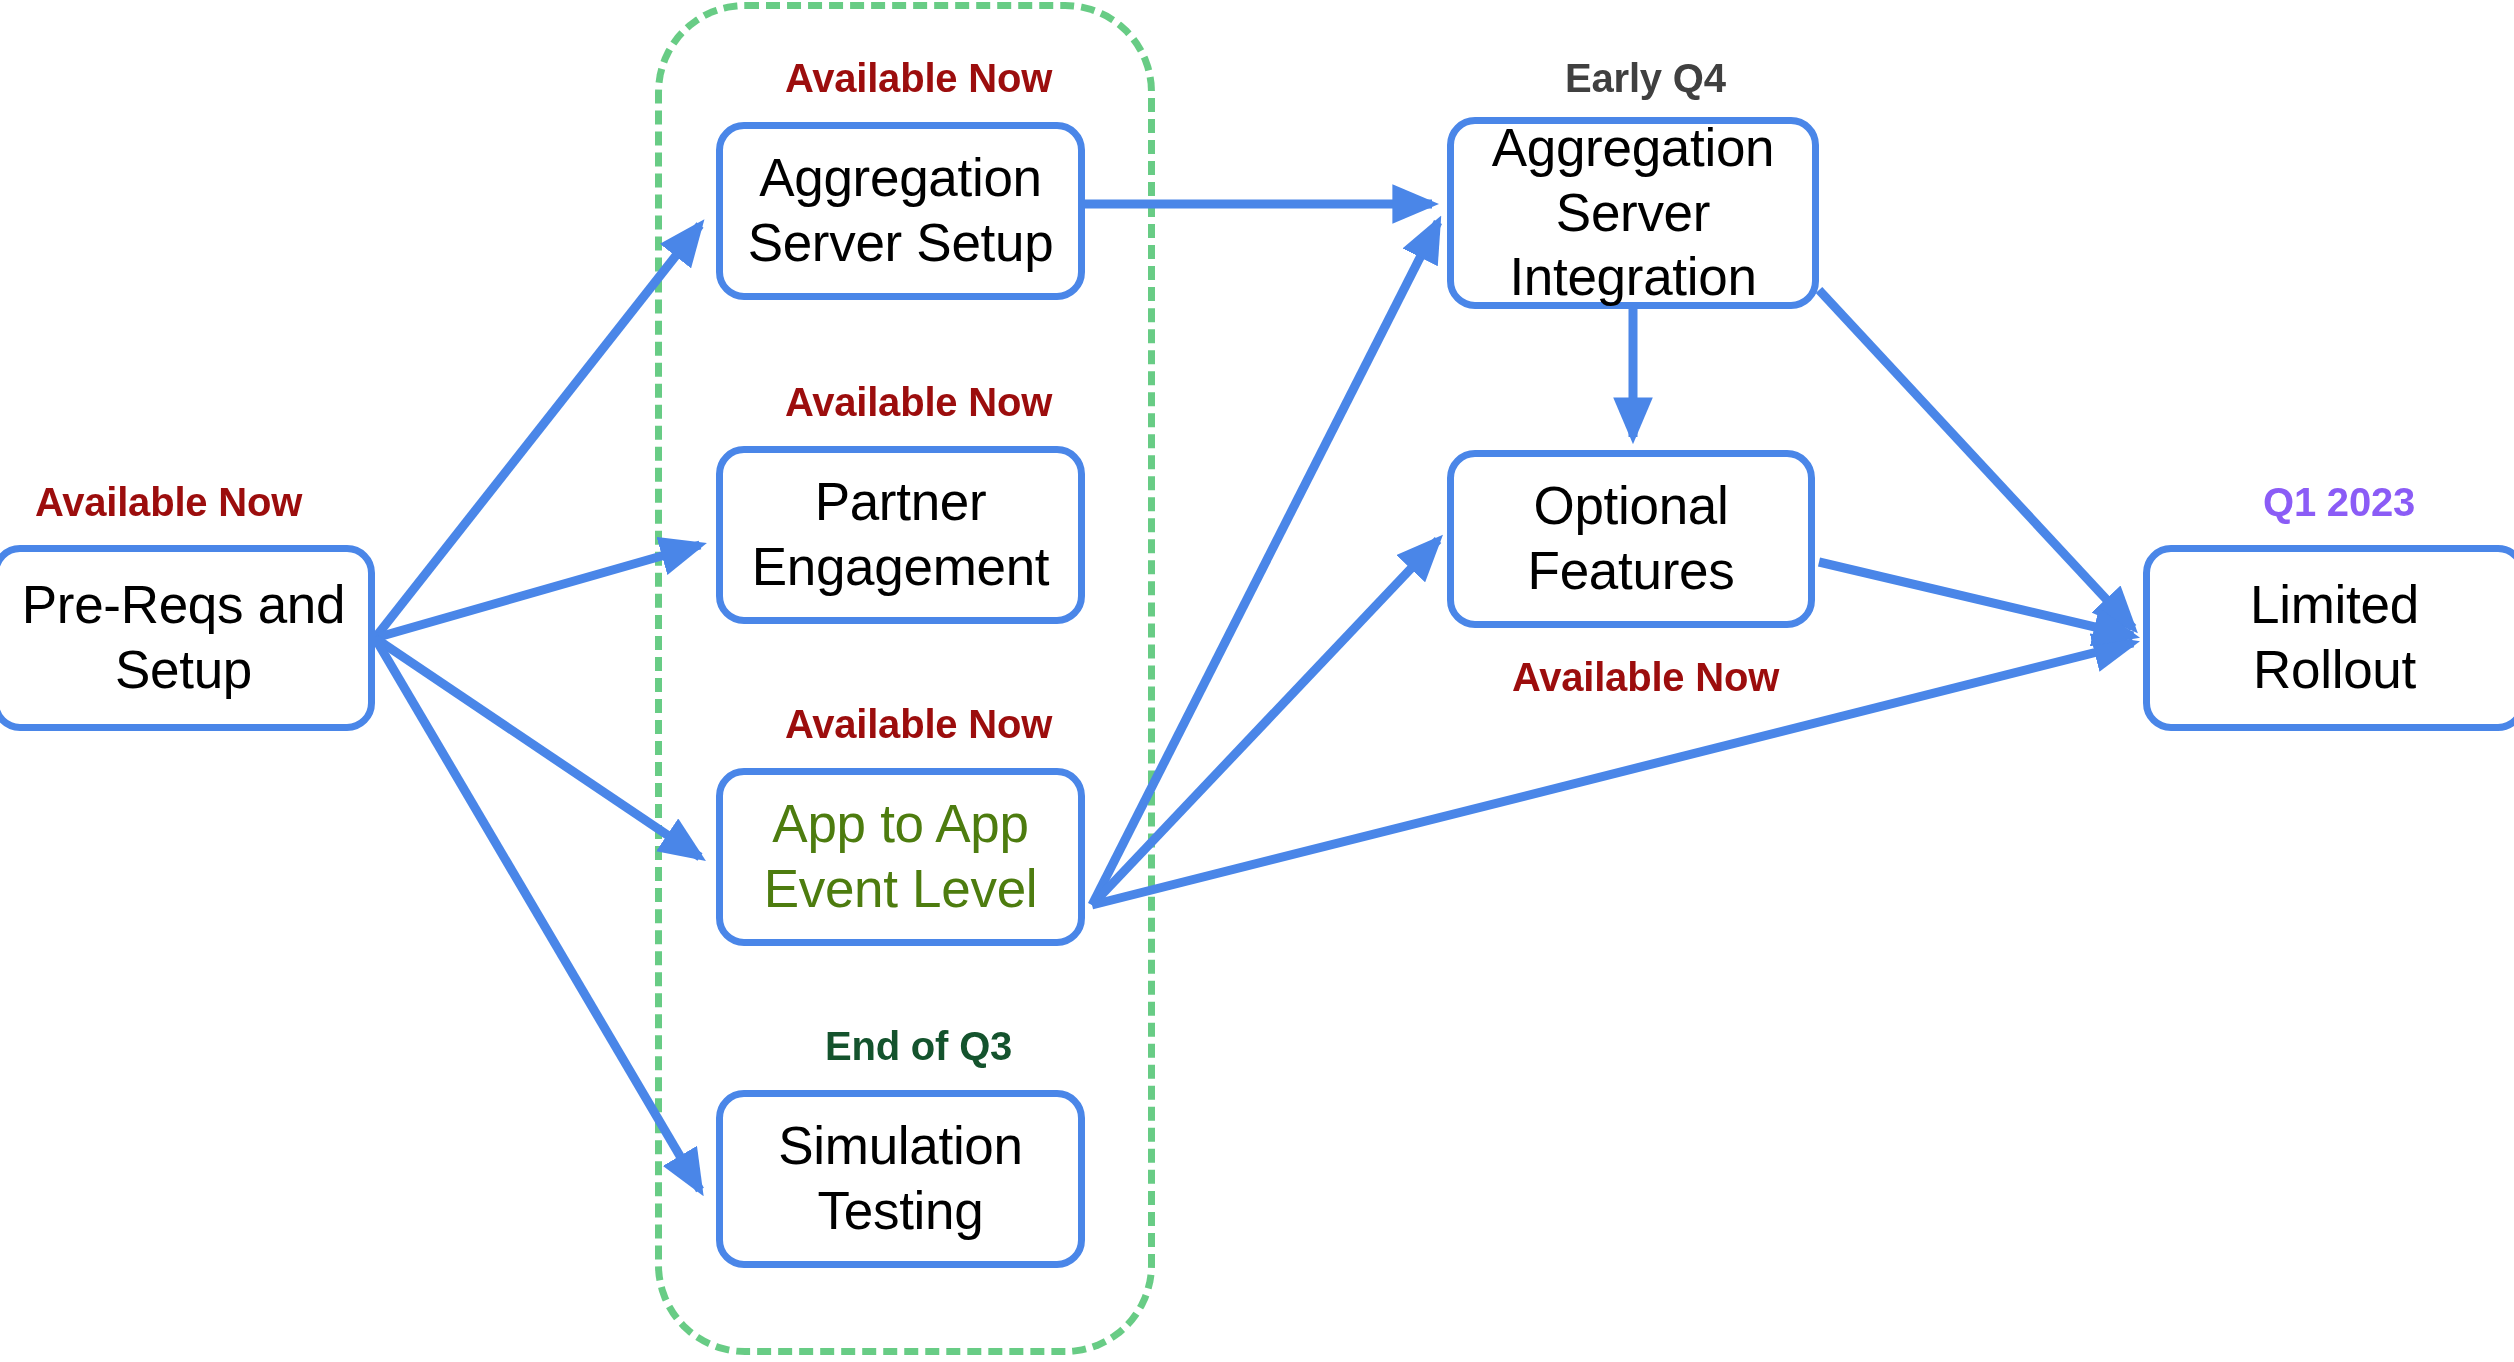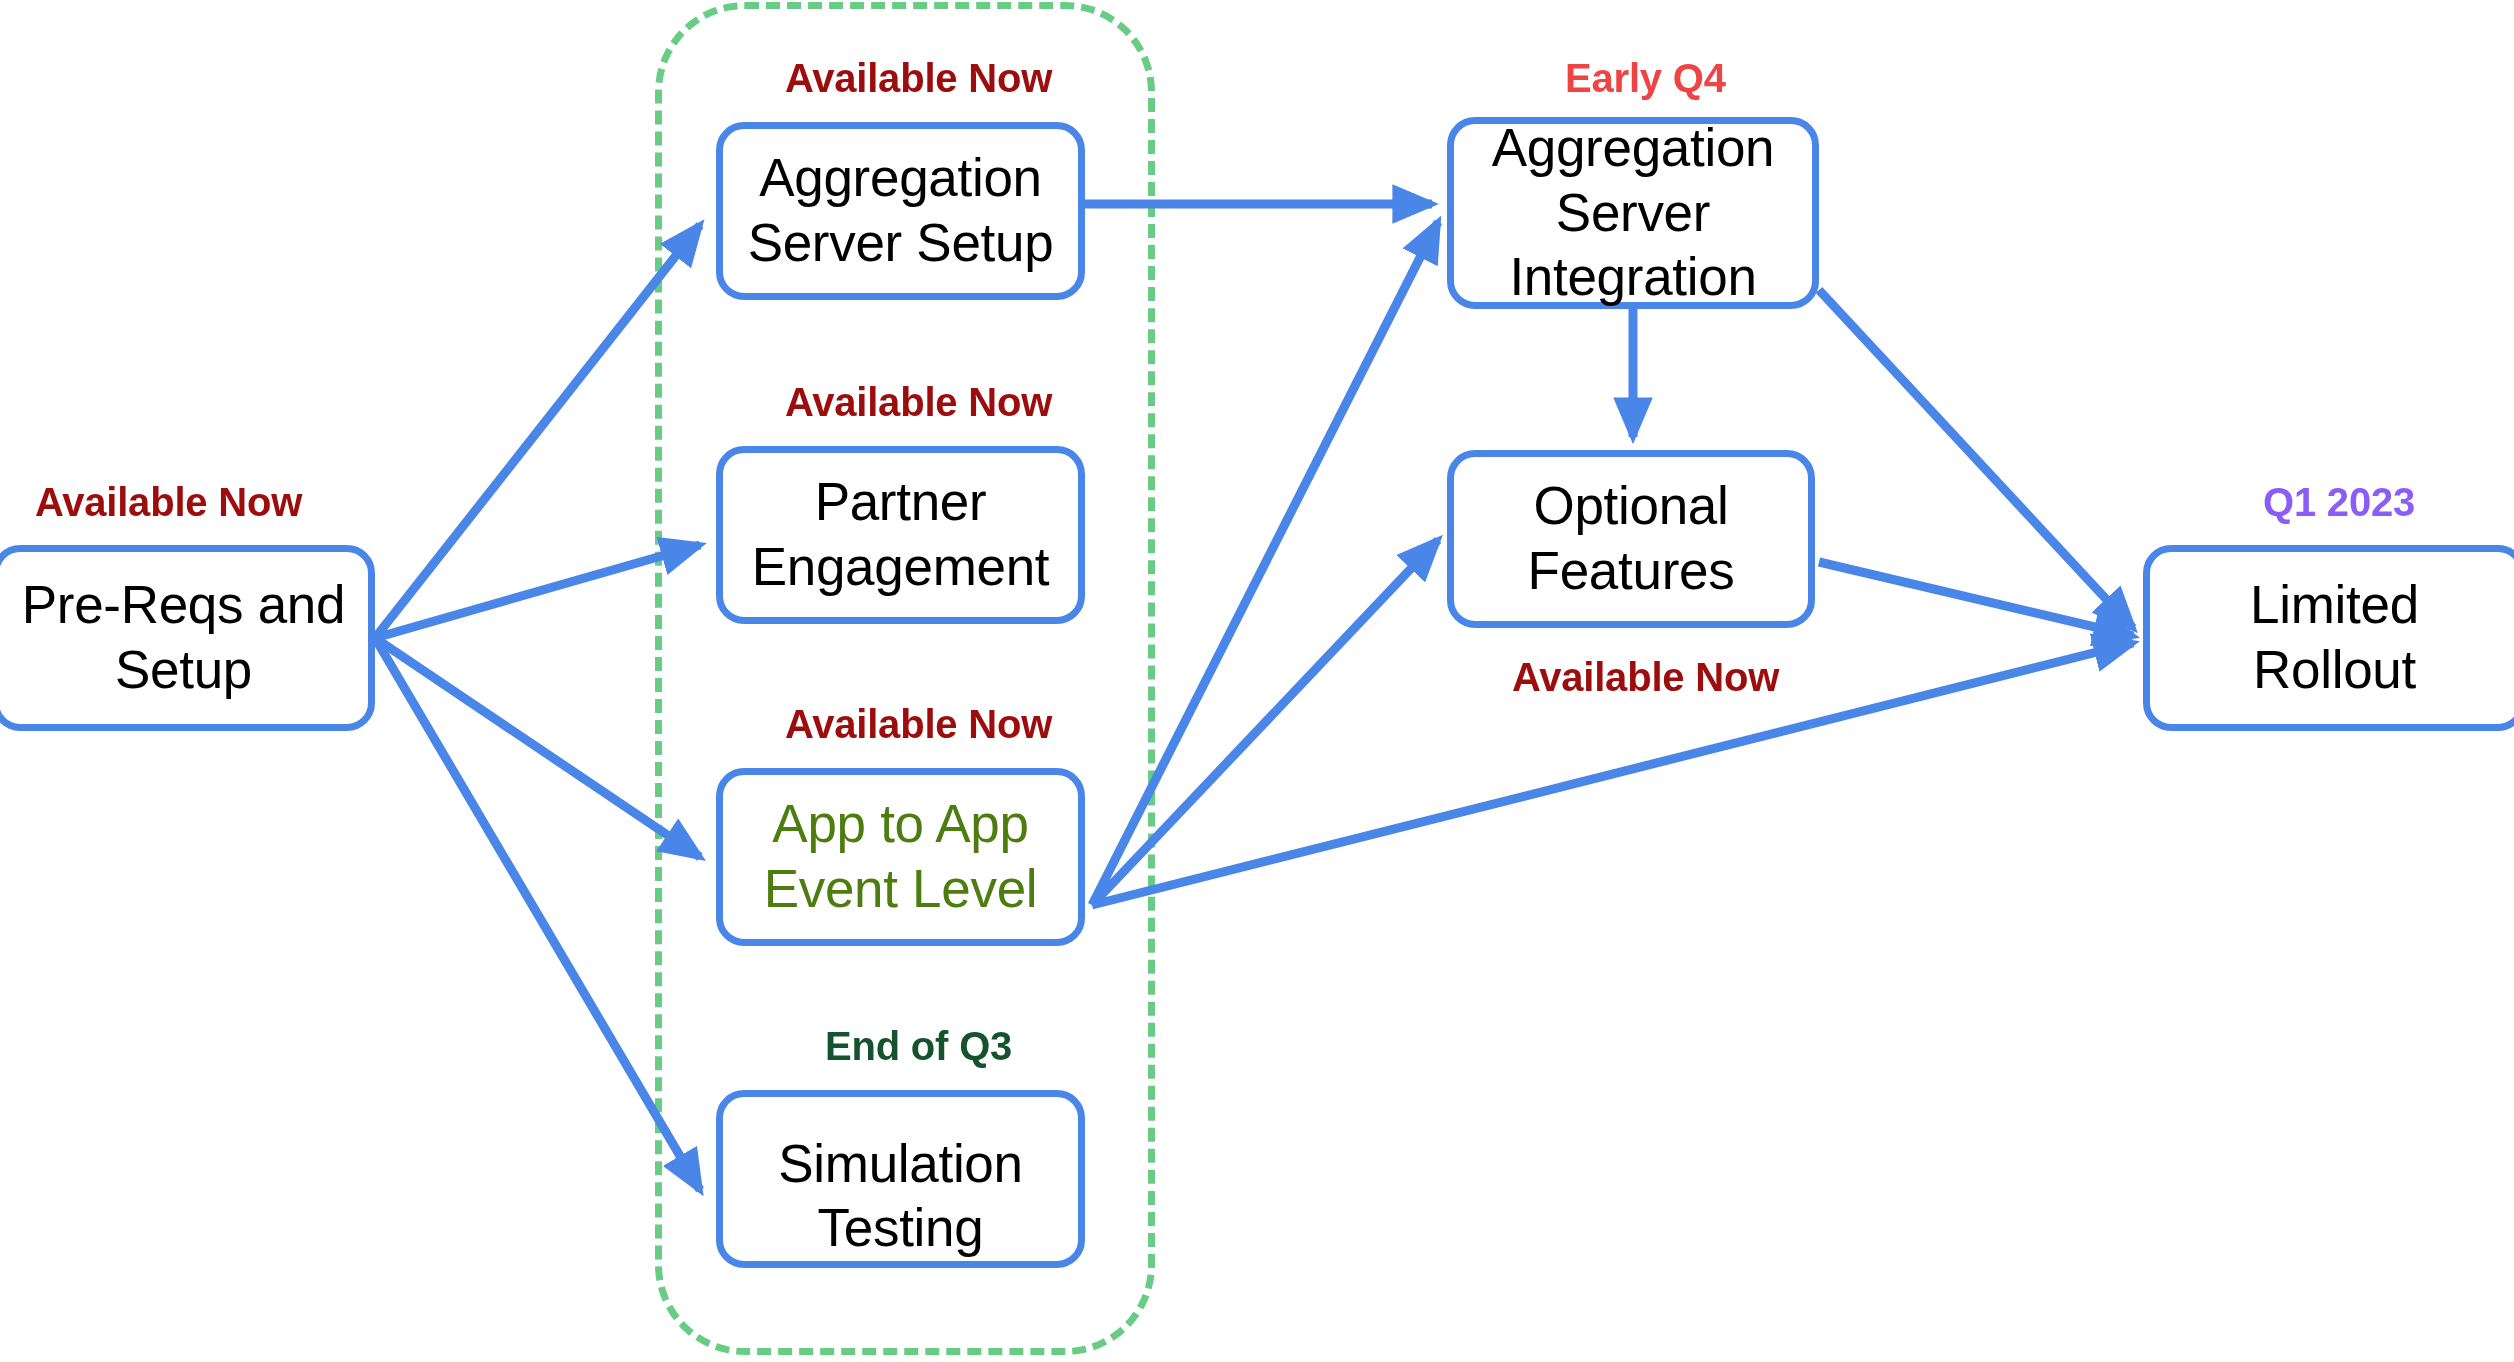--- a/index.html
+++ b/index.html
@@ -106,31 +106,31 @@
       <div class="node" style="left: 716px; top: 446px; width: 369px; height: 178px; border-color: rgb(74, 134, 232); color: rgb(0, 0, 0);">
         <span class="node-label">Partner
 Engagement</span>
       </div>
       <div class="timing" style="left: 785px; top: 380px; color: rgb(156, 13, 13);">Available Now</div>
       <div class="node" style="left: 716px; top: 768px; width: 369px; height: 178px; border-color: rgb(74, 134, 232); color: #4d7c0f;">
         <span class="node-label">App to App
 Event Level</span>
       </div>
       <div class="timing" style="left: 785px; top: 702px; color: rgb(156, 13, 13);">Available Now</div>
-      <div class="node" style="left: 716px; top: 1090px; width: 369px; height: 178px; border-color: rgb(74, 134, 232); color: rgb(0, 0, 0); align-items: flex-end;">
+      <div class="node" style="left: 716px; top: 1090px; width: 369px; height: 178px; border-color: rgb(74, 134, 232); color: rgb(0, 0, 0);">
         <span class="node-label">Simulation
 Testing</span>
       </div>
       <div class="timing" style="left: 825px; top: 1024px; color: #14532d;">End of Q3</div>
       <div class="node" style="left: 1447px; top: 117px; width: 372px; height: 192px; border-color: rgb(74, 134, 232); color: rgb(0, 0, 0);">
         <span class="node-label">Aggregation
 Server
 Integration</span>
       </div>
-      <div class="timing" style="left: 1565px; top: 56px; color: #ef4444;">Early Q4</div>
+      <div class="timing" style="left: 1565px; top: 56px; color: #404040;">Early Q4</div>
       <div class="node" style="left: 1447px; top: 450px; width: 368px; height: 178px; border-color: rgb(74, 134, 232); color: rgb(0, 0, 0);">
         <span class="node-label">Optional
 Features</span>
       </div>
       <div class="timing" style="left: 1512px; top: 655px; color: rgb(156, 13, 13);">Available Now</div>
       <div class="node" style="left: 2143px; top: 545px; width: 383px; height: 186px; border-color: rgb(74, 134, 232); color: rgb(0, 0, 0);">
         <span class="node-label">Limited
 Rollout</span>
       </div>
       <div class="timing" style="left: 2263px; top: 480px; color: #8b5cf6;">Q1 2023</div>

